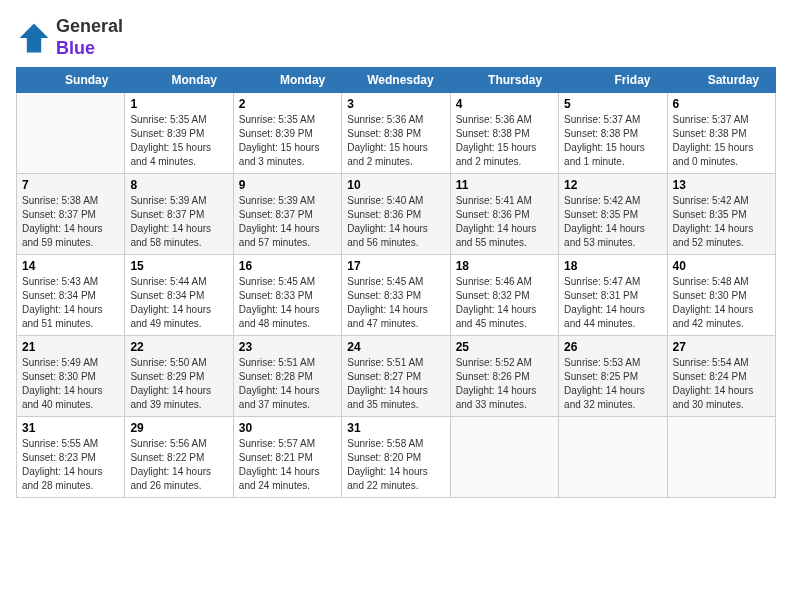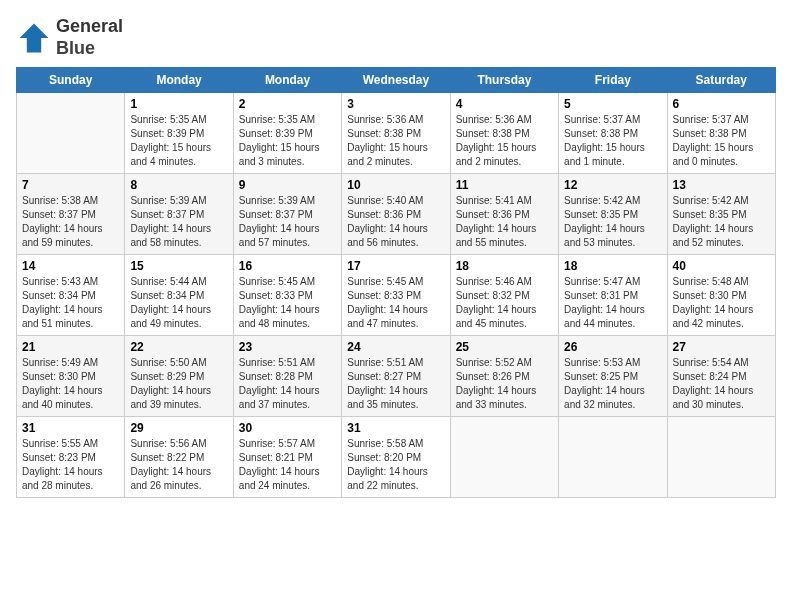--- a/index.html
+++ b/index.html
@@ -20,21 +20,21 @@
       display: flex;
       align-items: center;
       gap: 4px;
     }
     .logo-text {
       font-size: 18px;
       font-weight: bold;
       line-height: 1.2;
     }
     .logo-general { color: #333; }
-    .logo-blue { color: #404040; }
+    .logo-blue { color: #6d28d9; }
     .logo-icon {
       width: 36px;
       height: 36px;
     }
     .title-block {
       text-align: right;
     }
     .month-year {
       font-size: 36px;
       font-weight: bold;
@@ -45,22 +45,22 @@
       color: #555;
     }
     table {
       width: 100%;
       border-collapse: collapse;
       font-size: 11px;
     }
     th {
       background-color: #2e75b6;
       color: #fff;
-      text-align: center;
-      padding: 5px 4px;
+      text-align: right;
+      padding: 5px 16px;
       font-size: 12px;
       border: 1px solid #2e75b6;
     }
     td {
       border: 1px solid #ccc;
       vertical-align: top;
       padding: 4px 5px;
       width: calc(100% / 7);
       min-height: 70px;
       background: #fff;

